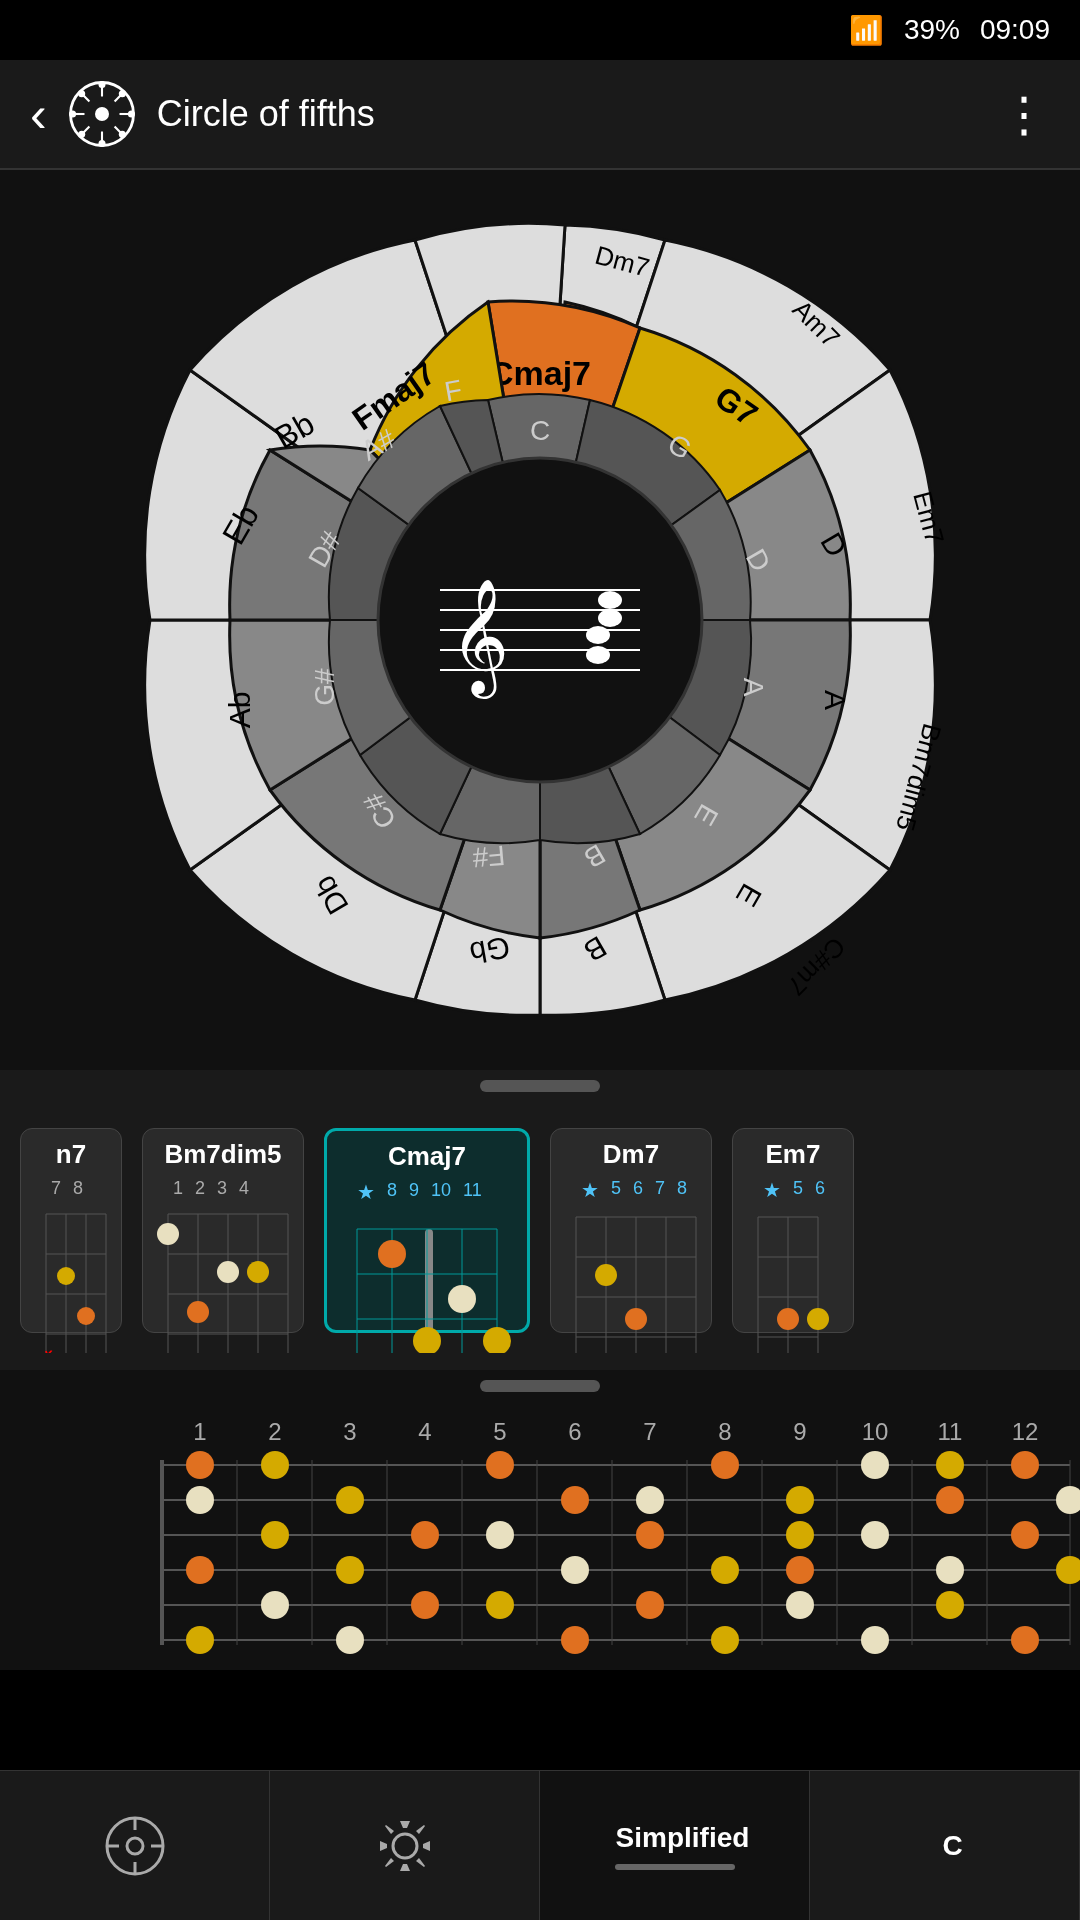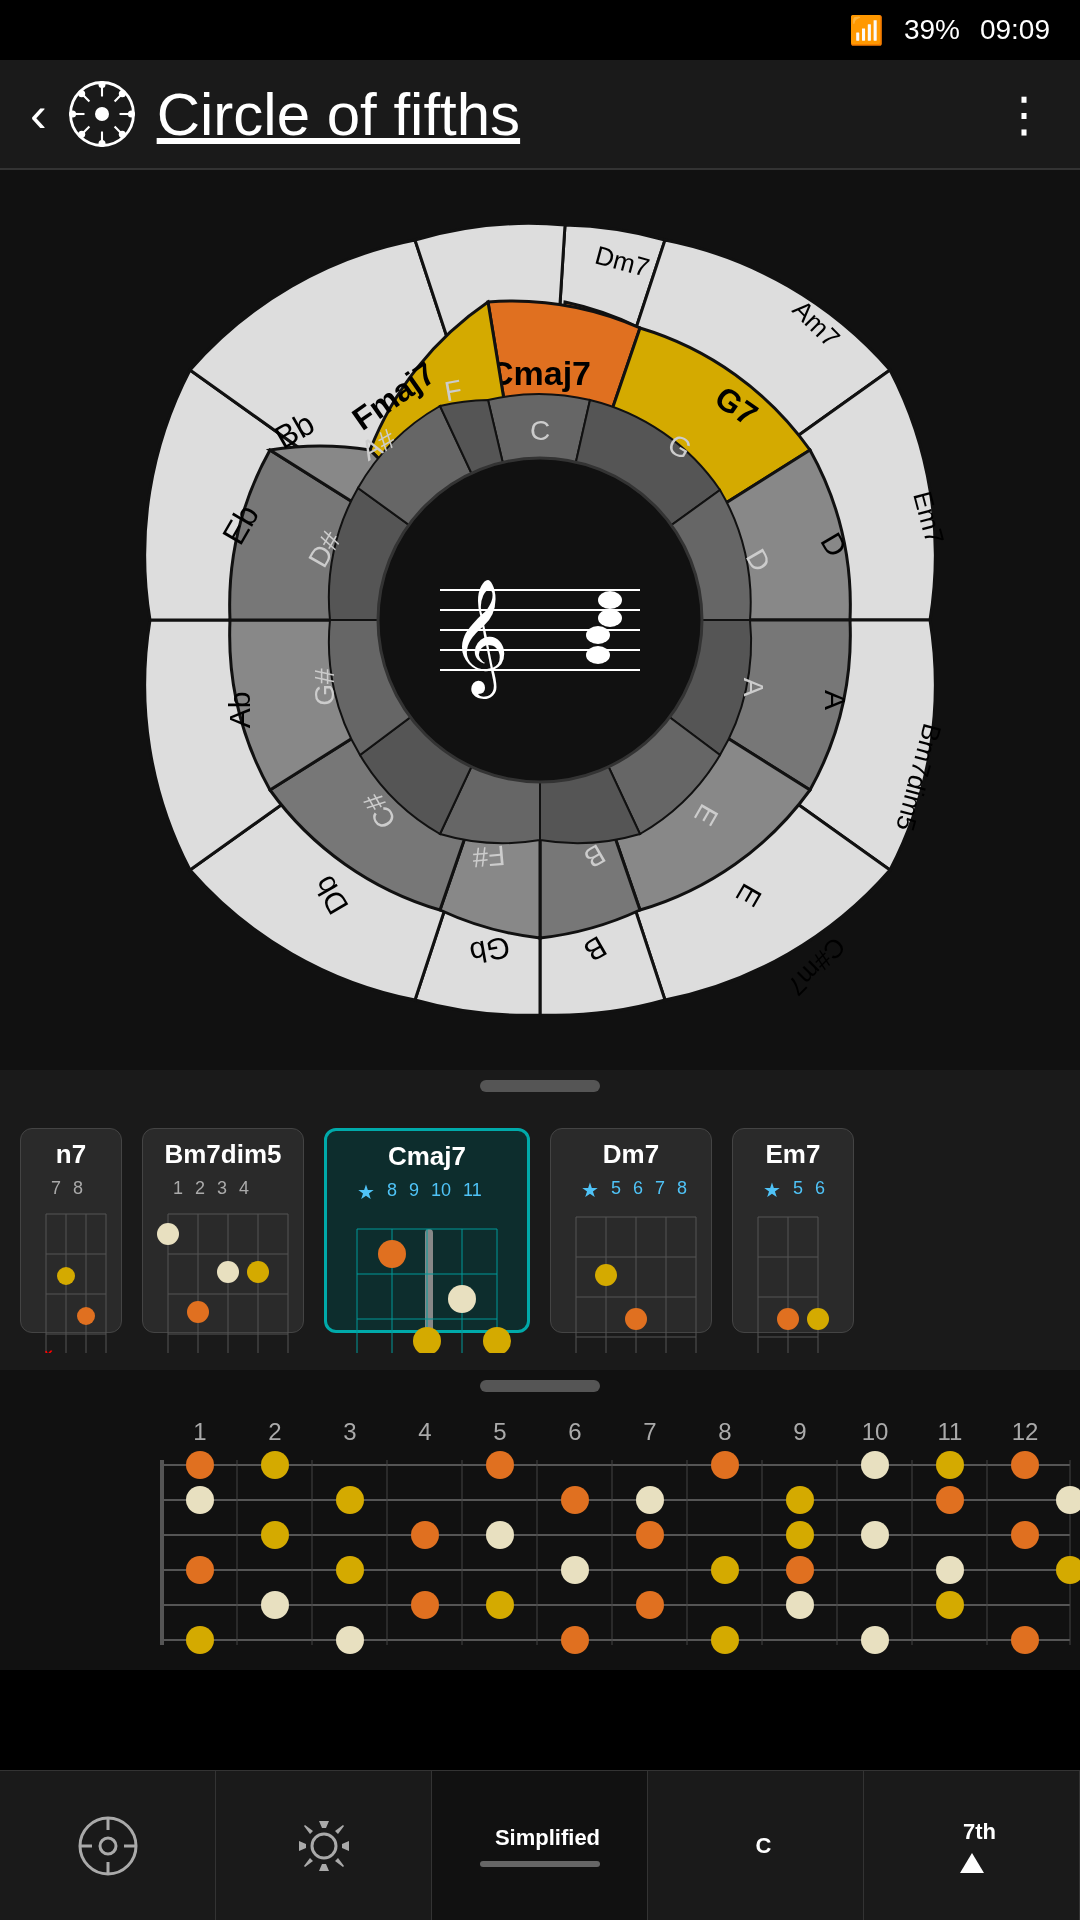--- a/index.html
+++ b/index.html
@@ -42,24 +42,23 @@
       cursor: pointer;
       margin-right: 20px;
     }
     #header-icon {
       width: 70px;
       height: 70px;
       margin-right: 20px;
     }
     #header-title {
       color: #fff;
-      font-size: 60px;
+      font-size: 36px;
       font-weight: 400;
       flex: 1;
-      text-decoration: underline;
     }
     #menu-btn {
       color: #fff;
       font-size: 48px;
       cursor: pointer;
       letter-spacing: 2px;
     }
 
     
     #circle-area {
@@ -195,21 +194,21 @@
       font-size: 22px;
       cursor: pointer;
       border-right: 1px solid #333;
     }
 
     .bottom-tab.active {
       background: #111;
     }
 
     .bottom-tab-label {
-      font-size: 22px;
+      font-size: 28px;
       font-weight: bold;
       color: #fff;
       margin-left: 16px;
     }
   </style>
 </head>
 <body>
 
 <div id="status-bar">
   <span>📶</span>
@@ -642,18 +641,13 @@
 
   <div class="bottom-tab active">
     <div class="bottom-tab-label">Simplified</div>
     <div style="height:6px; width:120px; background:#666; border-radius:3px; margin-top:10px;"></div>
   </div>
 
   <div class="bottom-tab">
     <div class="bottom-tab-label">C</div>
   </div>
 
-  <div class="bottom-tab">
-    <div class="bottom-tab-label">7th</div>
-
-    <div style="width:0;height:0;border-left:12px solid transparent;border-right:12px solid transparent;border-bottom:20px solid white;margin-top:8px;"></div>
-  </div>
 </div>
 
 </body></html>

